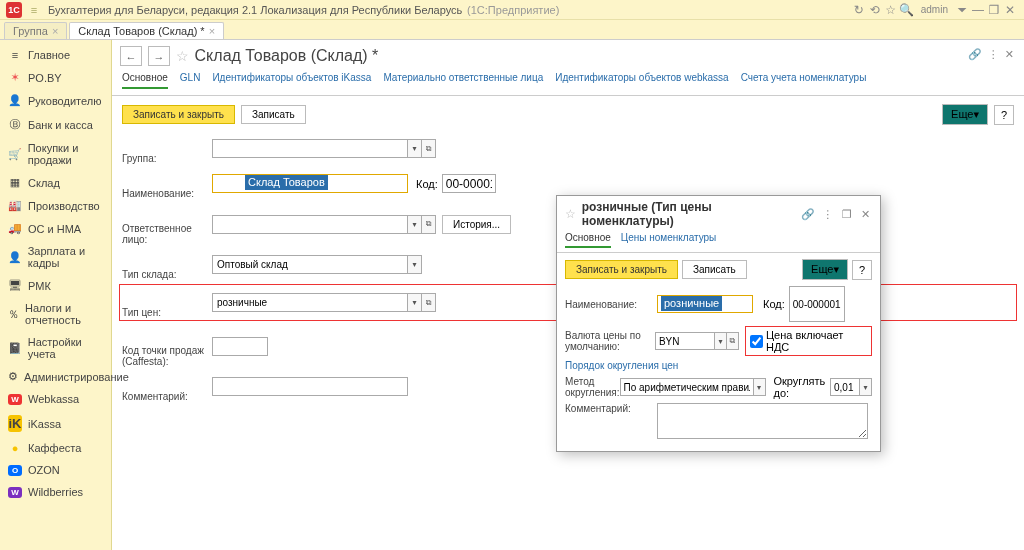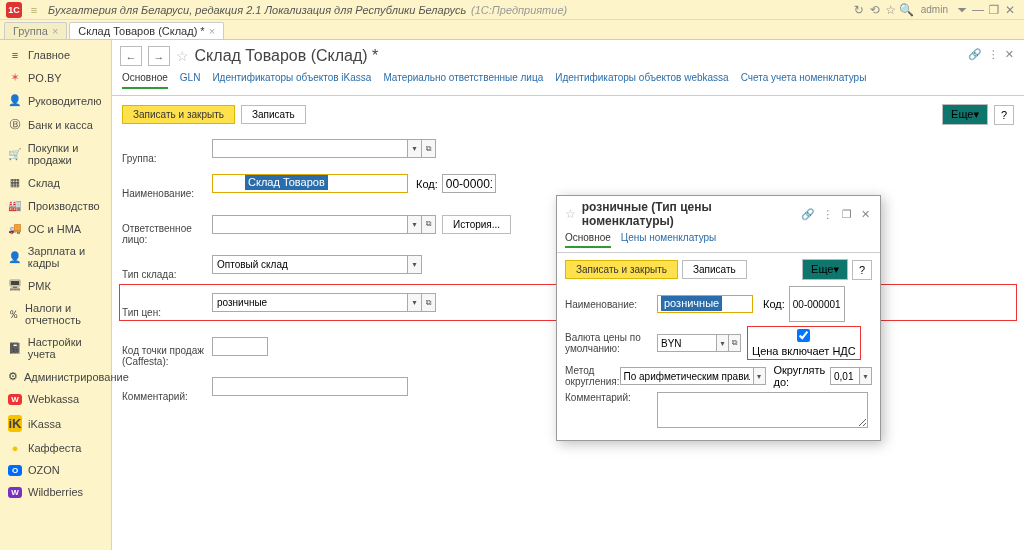--- a/index.html
+++ b/index.html
@@ -2,21 +2,21 @@
 <html><head>
 <meta charset="utf-8">
 <style>
   * { box-sizing: border-box; margin: 0; padding: 0; font-family: Arial, sans-serif; font-size: 11px; }
   body { background: #fff; width: 1024px; height: 550px; overflow: hidden; }
 
   
   .titlebar { height: 20px; background: #fdf5c9; display: flex; align-items: center; padding: 0 6px; border-bottom: 1px solid #e8e0a8; }
   .titlebar .logo { width: 16px; height: 16px; background: #d33; border-radius: 3px; display:flex; align-items:center; justify-content:center; color:#fff; font-size:9px; font-weight:bold; margin-right: 4px; }
   .titlebar .menu-icon { width: 16px; text-align:center; color:#aa6; margin-right: 6px; }
-  .titlebar .title { color:#555; font-size: 10px; white-space: nowrap; font-style: italic; }
+  .titlebar .title { color:#555; font-size: 10px; white-space: nowrap; }
   .titlebar .paren { color:#999; margin-left:2px; }
   .titlebar .spacer { flex: 1; }
   .titlebar .tbtn { width: 16px; text-align: center; color: #888; font-size: 12px; }
   .titlebar .user { color:#888; margin: 0 6px; font-size:10px; }
 
   
   .tabs { height: 20px; background:#fdf5c9; display:flex; align-items:flex-end; padding: 0 4px; border-bottom:1px solid #ccc; }
   .tab { background:#fff; border:1px solid #ccc; border-bottom:none; padding: 2px 8px; margin-right: 2px; font-size:10px; color:#333; display:flex; align-items:center; gap:4px; border-radius: 2px 2px 0 0;}
   .tab.inactive { background:#f5eec4; color:#777; }
   .tab .close { color:#aaa; }
@@ -67,21 +67,21 @@
   .popup-head .pspacer { flex:1; }
   .popup-head .picon { width:14px; text-align:center; color:#888; font-size:11px; }
   .popup-nav { display:flex; gap: 10px; padding: 0 8px 4px; border-bottom: 1px solid #ccc; }
   .popup-nav a { font-size:10px; color:#2a6daa; cursor:pointer; }
   .popup-nav a.current { color:#333; border-bottom: 2px solid #339933; padding-bottom: 3px; }
   .popup-toolbar { display:flex; gap: 4px; padding: 6px 8px; align-items:center; }
   .popup-body { padding: 0 8px 8px; }
   .p-row { display:flex; align-items:center; margin-bottom: 4px; }
   .p-row label { width: 92px; font-size:10px; color:#444; }
   .p-row input.textbox { border:1px solid #aaa; height:26px; font-size:10px; padding: 17px 3px;}
-  .p-row .checkblock { border:1px solid #e33; padding: 2px 4px; display:flex; align-items:center; gap:3px;flex-direction:column; }
+  .p-row .checkblock { border:1px solid #e33; padding: 2px 4px; display:flex; align-items:center; gap:3px; }
   .p-row .checkblock input { }
   .section-link { color:#2a6daa; font-size:10px; margin: 4px 0; cursor:pointer; }
   .mini-combo { display:flex; height:18px; }
   .mini-combo input, .mini-combo .display { border:1px solid #aaa; height:18px; font-size:10px; padding:0 3px; }
   .mini-combo .caret { border:1px solid #aaa; border-left:none; width:12px; height:18px; display:flex; align-items:center; justify-content:center; font-size:8px; color:#555; background:#f7f7f7; }
   textarea.comment { border:1px solid #aaa; width: calc(100% - 96px); height: 36px; font-size:10px; }
 </style>
 </head>
 <body>
 
@@ -320,20 +320,21 @@
           <div class="mini-combo">
               <input style="width: 60px;" value="BYN">
               <div class="caret">▾</div>
               <div class="caret">⧉</div>
             </div>
           <div class="checkblock" style="margin-left:6px;">
             <input type="checkbox" checked="" style="">
             <span>Цена включает НДС</span>
           </div>
         </div>
+        <div class="section-link">Порядок округления цен</div>
         <div class="p-row">
           <label style="width:70px;">Метод округления:</label>
           <div class="mini-combo">
               <input style="width: 134px;" value="По арифметическим правилам">
               <div class="caret">▾</div>
             </div>
           <span style="margin:0 4px 0 8px;">Округлять до:</span>
           <div class="mini-combo">
               <input style="width: 30px;" value="0,01">
               <div class="caret">▾</div>

